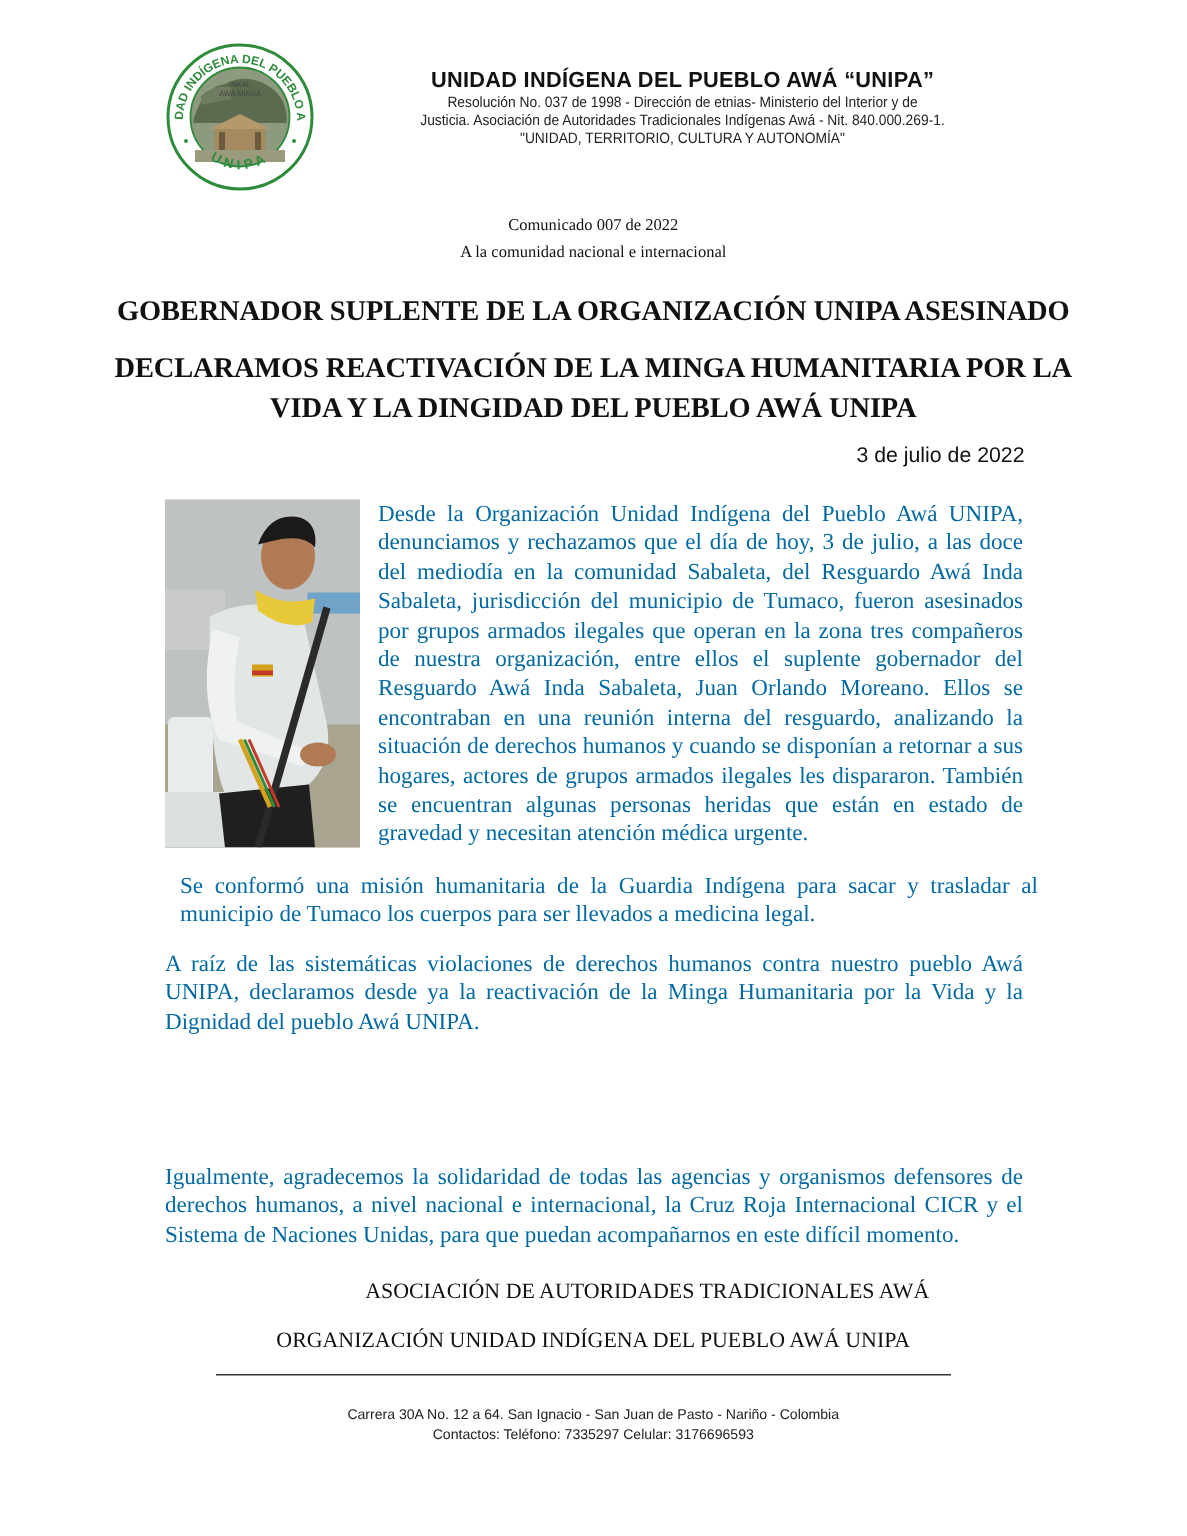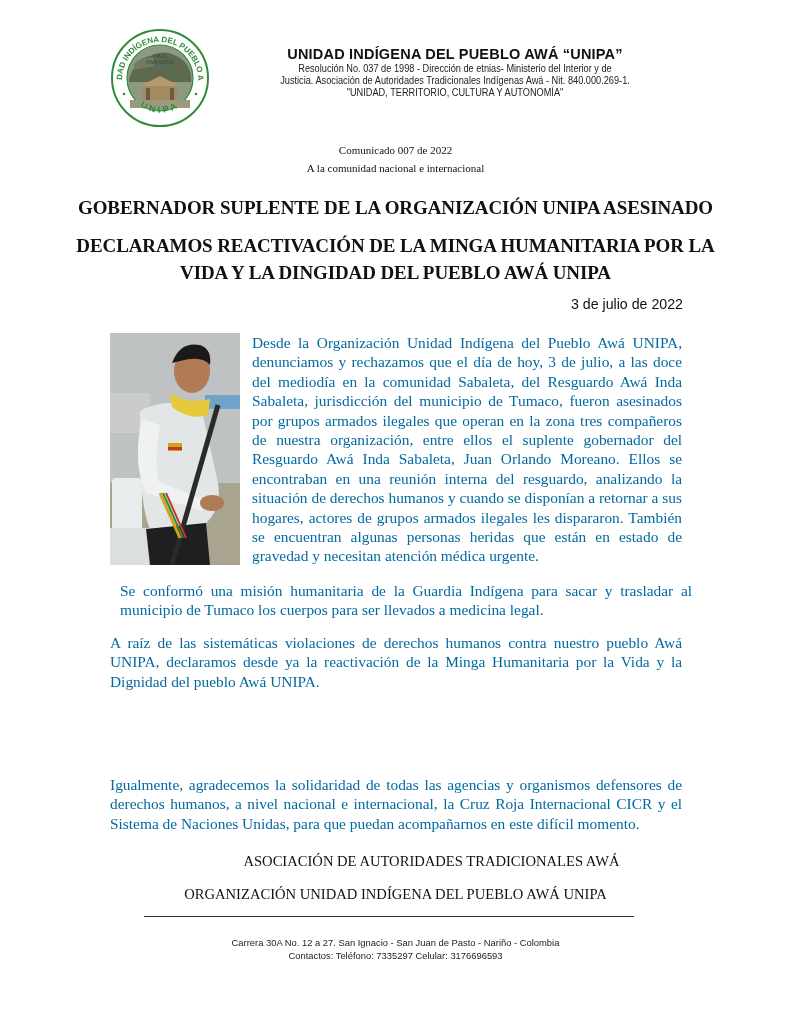--- a/index.html
+++ b/index.html
@@ -125,16 +125,16 @@
   <p class="para p2">Se conformó una misión humanitaria de la Guardia Indígena para sacar y trasladar al municipio de Tumaco los cuerpos para ser llevados a medicina legal.</p>
   <p class="para p3">A raíz de las sistemáticas violaciones de derechos humanos contra nuestro pueblo Awá UNIPA, declaramos desde ya  la reactivación de la Minga Humanitaria por la Vida y la Dignidad del pueblo Awá UNIPA.</p>
   <p class="para p5">Igualmente, agradecemos la solidaridad de todas las agencias y organismos defensores de derechos humanos, a nivel nacional e internacional, la Cruz Roja Internacional CICR y el Sistema de Naciones Unidas, para que puedan acompañarnos en este difícil momento.</p>
 
   <div class="center-text sig sig1">ASOCIACIÓN DE AUTORIDADES TRADICIONALES AWÁ</div>
   <div class="center-text sig sig2">ORGANIZACIÓN UNIDAD INDÍGENA DEL PUEBLO AWÁ UNIPA</div>
 
   <div class="rule"></div>
 
   <div class="footer">
-    <div>Carrera 30A No. 12 a 27. San Ignacio - San Juan de Pasto - Nariño - Colombia</div>
+    <div>Carrera 30A No. 12 a 64. San Ignacio - San Juan de Pasto - Nariño - Colombia</div>
     <div>Contactos: Teléfono: 7335297 Celular: 3176696593</div>
   </div>
 </div>
 
 </body></html>

